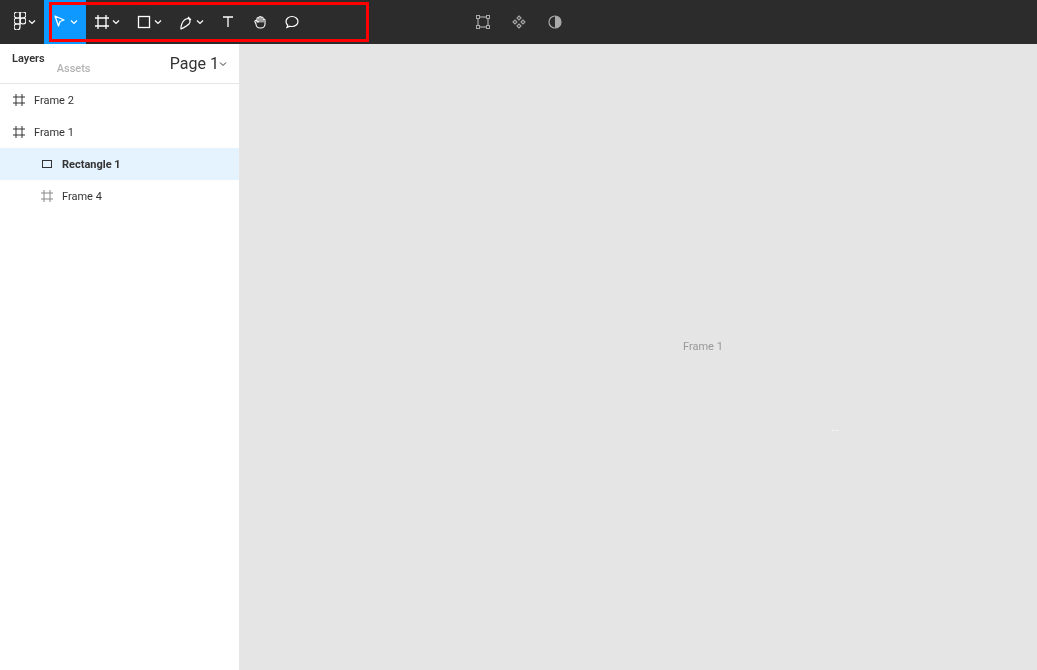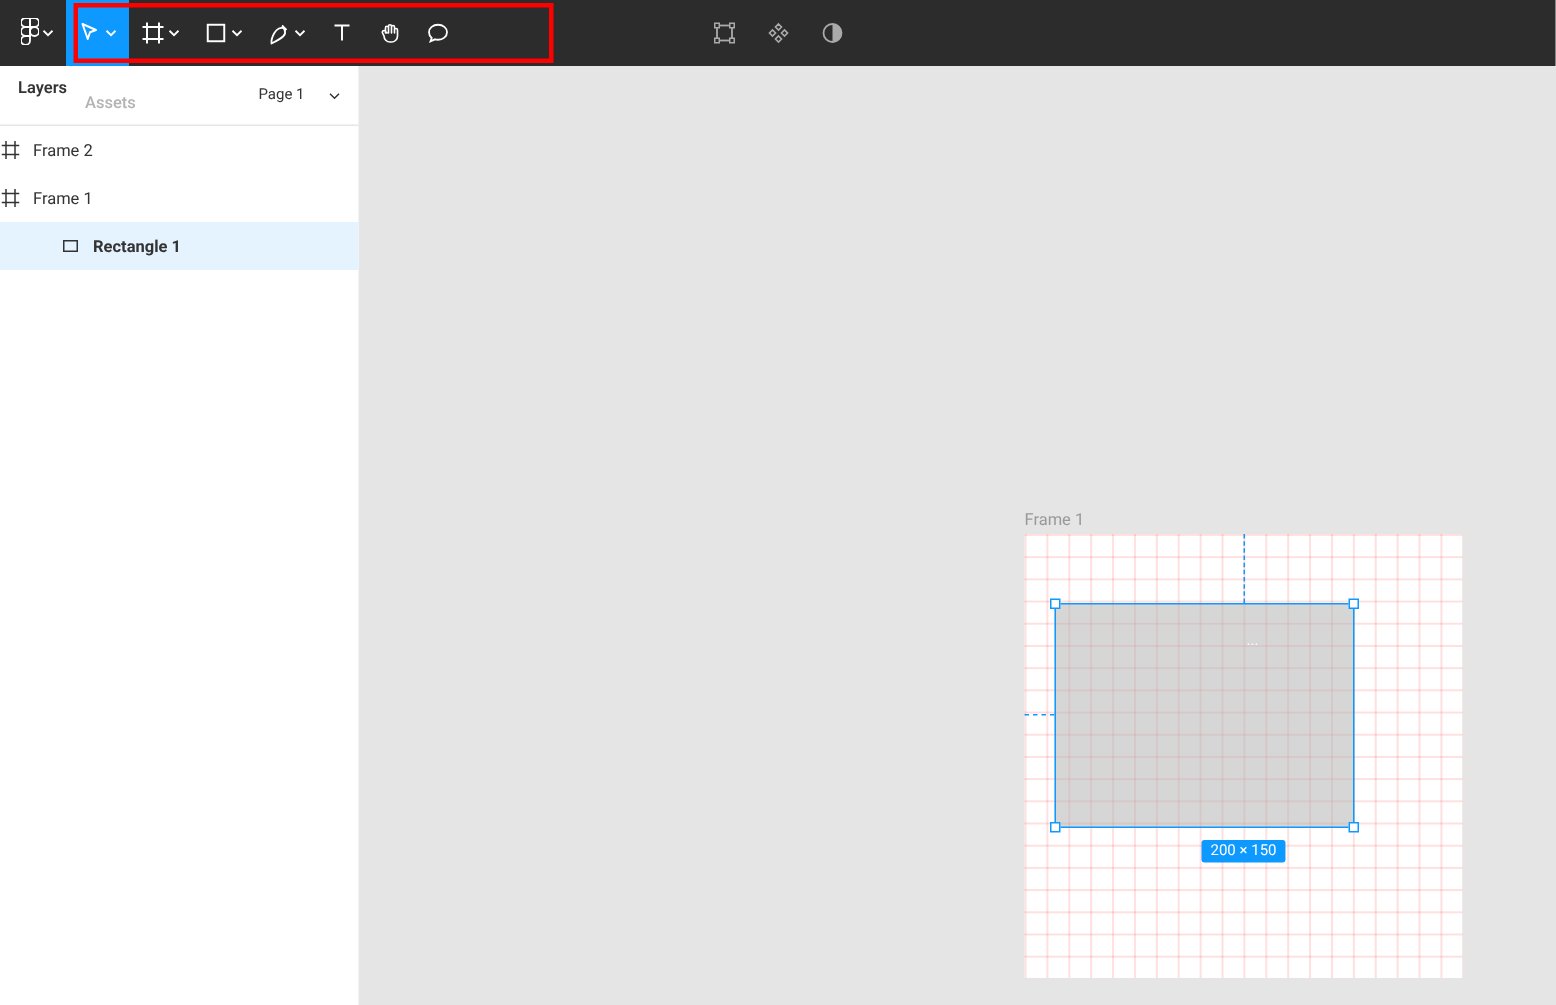--- a/index.html
+++ b/index.html
@@ -20,23 +20,23 @@
   .toolbar-center { position: absolute; left: 50%; transform: translateX(-50%); display: flex; gap: 8px; align-items: center; color: #fff; }
   .toolbar-center .center-icon { width: 28px; height: 28px; display: flex; align-items: center; justify-content: center; }
 
   
   .main { flex: 1; display: flex; min-height: 0; text-align: right; }
   .sidebar { width: 240px; background: #fff; display: flex; flex-direction: column; border-right: 1px solid #e6e6e6; flex-shrink: 0; }
   .side-head { height: 40px; display: flex; align-items: center; padding: 0 12px; border-bottom: 1px solid #e6e6e6; }
   .side-tabs { display: flex; gap: 12px; font-size: 11px; }
   .side-tab { color: #333; font-weight: 600; cursor: pointer; }
   .side-tab.inactive { color: #b3b3b3; font-weight: 500; margin-top: 10px; }
-  .page-selector { margin-left: auto; font-size: 10px; color: #333; cursor: pointer; display: flex; align-items: center; gap: 16px; }
+  .page-selector { margin-left: auto; font-size: 16px; color: #333; cursor: pointer; display: flex; align-items: center; gap: 0; }
   .layers { display: flex; flex-direction: column; }
-  .layer-row { height: 32px; display: flex; align-items: center; gap: 8px; padding: 0 0; cursor: pointer; font-size: 11px; color: #333; }
+  .layer-row { height: 32px; display: flex; align-items: center; gap: 8px; padding: 0 12px; cursor: pointer; font-size: 11px; color: #333; }
   .layer-row.indent-1 { padding-left: 40px; }
   .layer-row.selected { background: #e5f3ff; font-weight: bold; }
   .layer-ic { width: 14px; height: 14px; display: flex; align-items: center; justify-content: center; flex-shrink: 0; }
   .layer-ic svg { display: block; }
 
   
   .canvas-wrap { flex: 1; position: relative; background: #e5e5e5; overflow: hidden; }
   .frame-label { position: absolute; left: 443px; top: 296px; font-size: 11px; color: #999; }
   .frame { position: absolute; left: 443px; top: 312px; width: 292px; height: 296px; background: #fff; }
   .grid { position: absolute; inset: 0;
@@ -187,33 +187,29 @@
           <span>Frame 1</span>
         </div>
         <div class="layer-row indent-1 selected">
           <span class="layer-ic">
               <svg width="12" height="12" viewBox="0 0 12 12">
                 <rect x="1.5" y="2.5" width="9" height="7" stroke="#333" stroke-width="1" fill="none"></rect>
               </svg>
             </span>
           <span>Rectangle 1</span>
         </div>
+        <div class="layer-row indent-1">
+          <span class="layer-ic">
+              <svg width="12" height="12" viewBox="0 0 12 12">
+                <path d="M3 0v12M9 0v12M0 3h12M0 9h12" stroke="#888" stroke-width="1"></path>
+              </svg>
+            </span>
+          <span>Frame 4</span>
+        </div>
       </div>
     </div>
 
     <div class="canvas-wrap">
       <div class="frame-label">Frame 1</div>
-      <div class="frame">
-        <div class="grid"></div>
-        <div class="guide-v"></div>
-        <div class="guide-h"></div>
-        <div class="rect">
-          <div class="handle hn-tl"></div>
-          <div class="handle hn-tr"></div>
-          <div class="handle hn-bl"></div>
-          <div class="handle hn-br"></div>
-        </div>
-        <div class="size-badge">200 × 150</div>
-      </div>
       <div class="right-marks">...</div>
     </div>
   </div>
 </div>
 
 </body></html>

